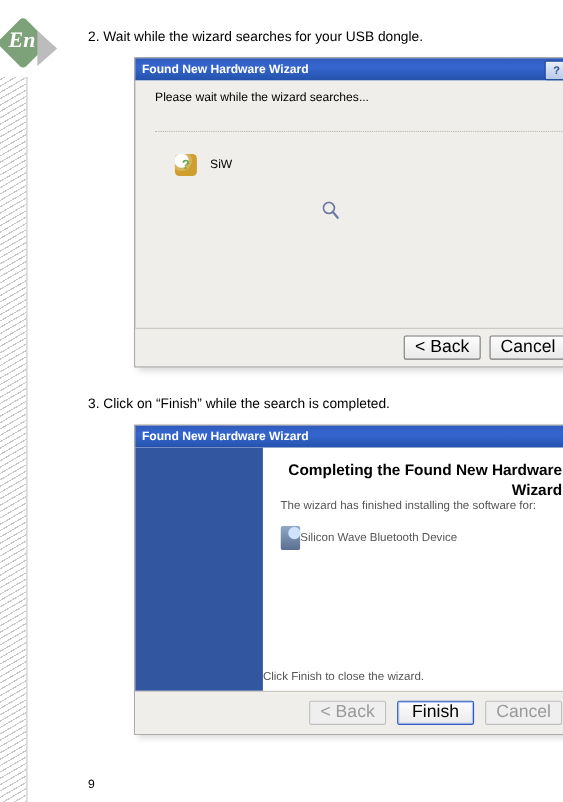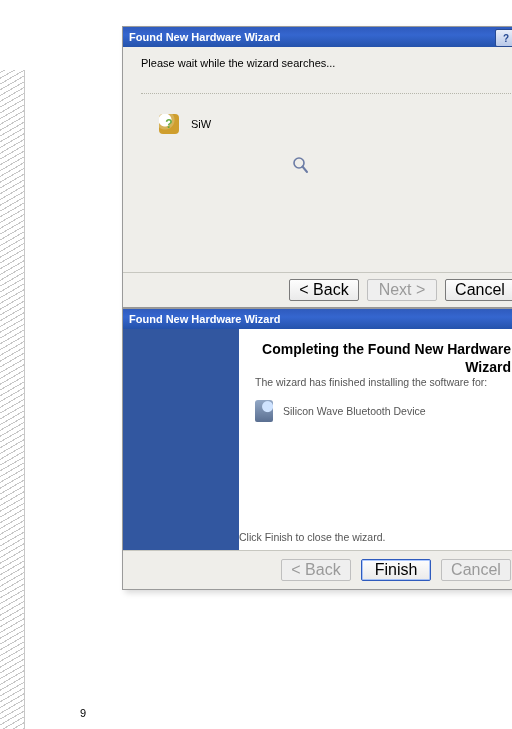--- a/index.html
+++ b/index.html
@@ -214,21 +214,20 @@
     text-align: right;
   }
   .w2-sub {
     font-size: 10.5px;
     color: #555;
   }
   .devrow {
     margin-top: 12px;
     display: flex;
     align-items: center;
-    gap: 10px;
   }
   .devicn {
     width: 18px; height: 22px;
     background:
       radial-gradient(circle at 70% 30%, #cfe3ff 0 5px, rgba(0,0,0,0) 6px),
       linear-gradient(#93a8c6,#5a6f91);
     border-radius: 3px 3px 2px 2px;
   }
   .devtxt { font-size: 10.5px; color: #555; }
   .w2-footer-text {
@@ -260,24 +259,30 @@
     left: 80px;
     bottom: 10px;
     font-size: 11px;
   }
 </style>
 </head>
 <body>
 
 <div class="left-deco">
   <div class="hatch"></div>
+  <div class="badge">
+    <div class="badge-sq"></div>
+    <div class="badge-arrow"></div>
+    <div class="badge-text">En</div>
+  </div>
 </div>
 
 <div class="content">
 
+  <div class="step">2. Wait while the wizard searches for your USB dongle.</div>
 
   <div class="window">
     <div class="titlebar">
       <span>Found New Hardware Wizard</span>
       <div class="wmctrl">
         <div class="wmbtn">?</div>
       </div>
     </div>
     <div class="w1-body">
       <div class="instr">Please wait while the wizard searches...</div>
@@ -290,30 +295,28 @@
       <div class="glass">
         <svg viewBox="0 0 16 18">
           <circle cx="6" cy="6" r="5" fill="none" stroke="#6c7ca5" stroke-width="1.6"></circle>
           <line x1="9.5" y1="9.5" x2="14" y2="15" stroke="#6c7ca5" stroke-width="2" stroke-linecap="round"></line>
         </svg>
       </div>
       <div class="btnbar">
         <div class="wbtn">
           <span>&lt; Back</span>
         </div>
-        <div class="wbtn disabled">
-          <span>Next &gt;</span>
-        </div>
         <div class="wbtn">
           <span>Cancel</span>
         </div>
       </div>
     </div>
   </div>
 
+  <div class="step" style="margin-top:26px;">3. Click on “Finish” while the search is completed.</div>
 
   <div class="window">
     <div class="titlebar">
       <span>Found New Hardware Wizard</span>
     </div>
     <div class="w2-body">
       <div class="w2-left"></div>
       <div class="w2-right">
         <div class="w2-h1">Completing the Found New Hardware Wizard</div>
         <div class="w2-sub">The wizard has finished installing the software for:</div>

